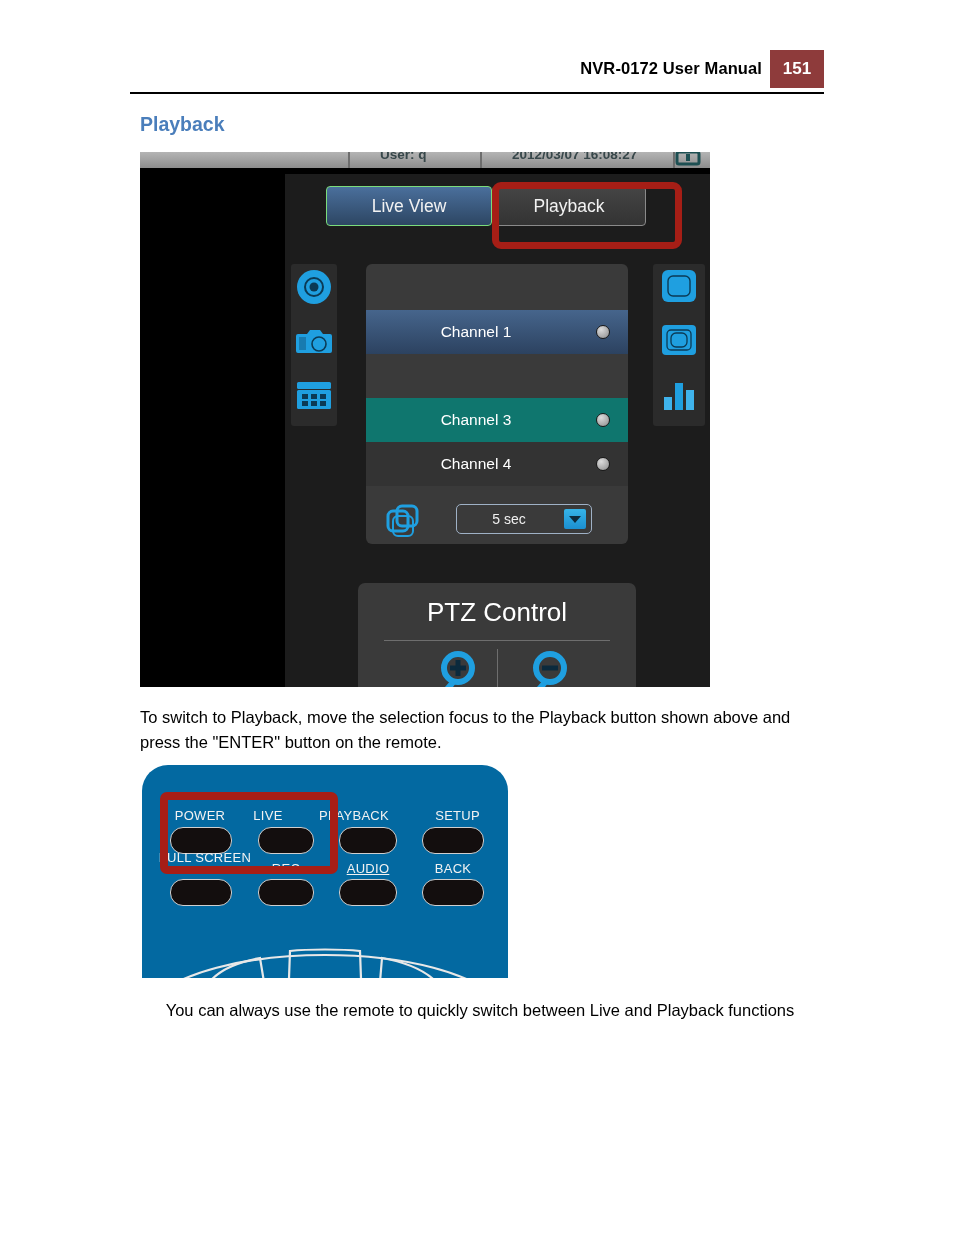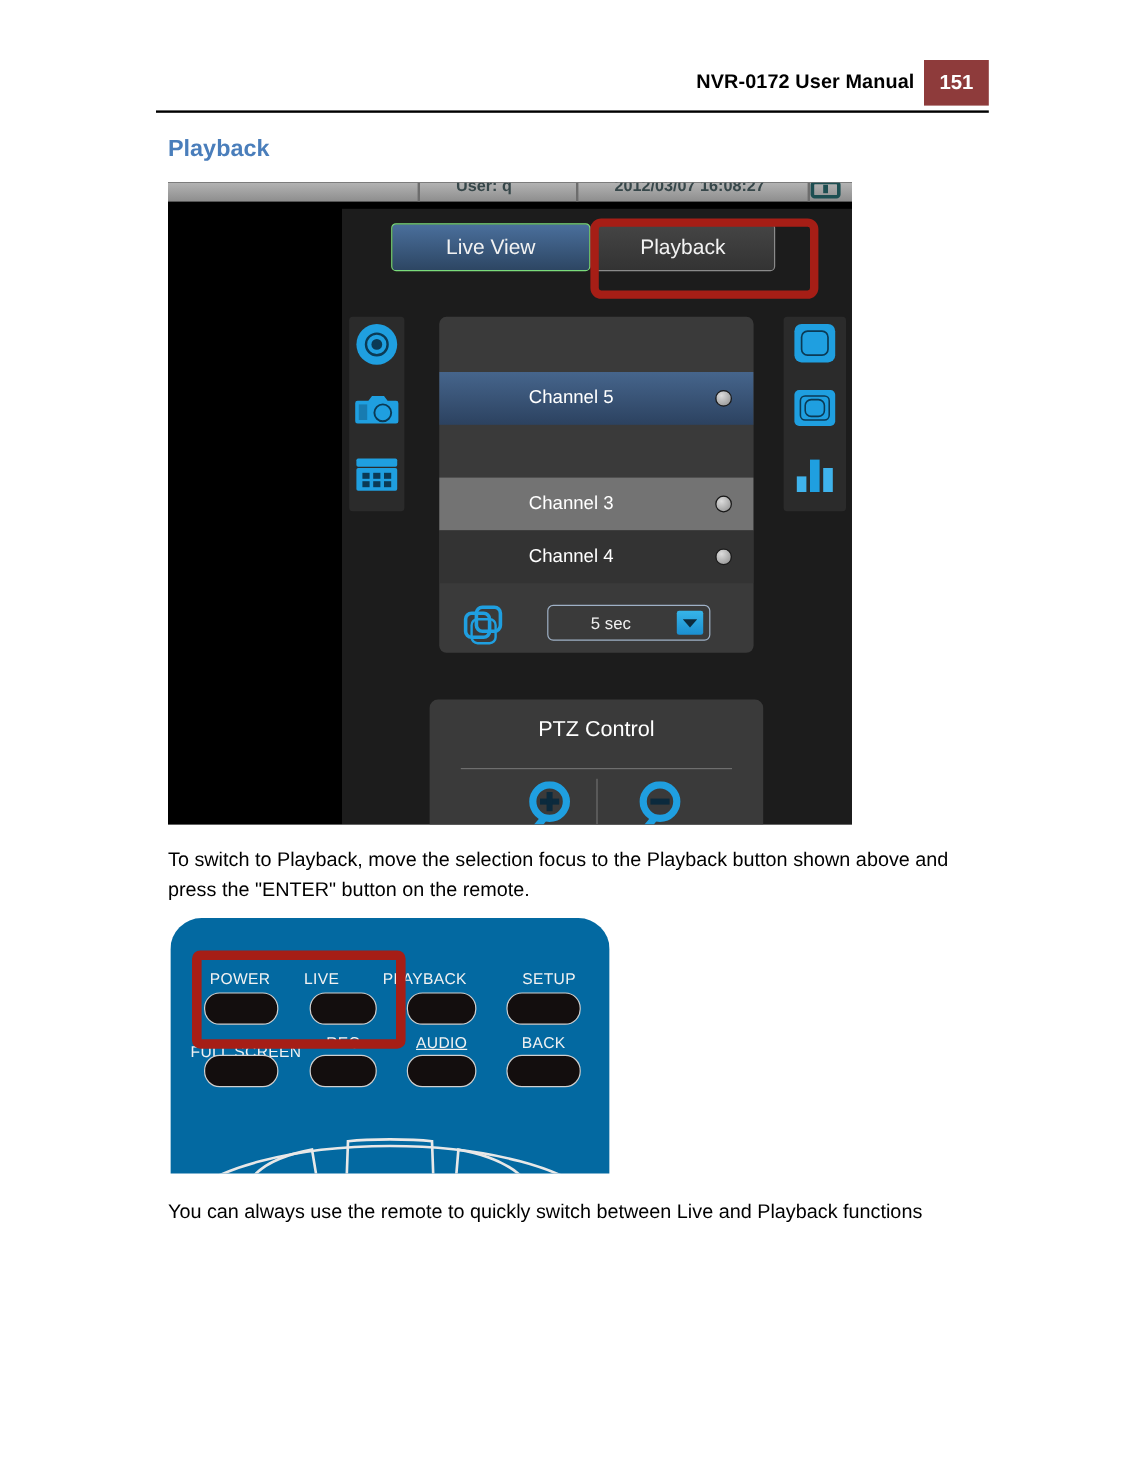--- a/index.html
+++ b/index.html
@@ -228,21 +228,21 @@
     position: absolute;
     left: 0;
     width: 262px;
     height: 44px;
     display: flex;
     align-items: center;
   }
   .channel-row.selected {
     background: linear-gradient(#46658c, #2c4260);
   }
-  .channel-row.alt0 { background: #737373; text-decoration: underline; }
+  .channel-row.alt0 { background: #0f766e; text-decoration: underline; }
   .channel-row.alt1 { background: #333333; }
   .channel-label {
     position: absolute;
     left: 0;
     width: 220px;
     text-align: center;
     font-size: 15.5px;
     color: #ffffff;
   }
   .channel-dot {
@@ -320,21 +320,21 @@
     height: 104px;
     background: #3a3a3a;
     border-radius: 7px 7px 0 0;
     overflow: hidden;
   }
   .ptz-title {
     position: absolute;
     left: 0; top: 14px;
     width: 278px;
     text-align: center;
-    font-size: 18px;
+    font-size: 26px;
     color: #ffffff;
   }
   .ptz-divider {
     position: absolute;
     left: 26px;
     top: 57px;
     width: 226px;
     height: 1px;
     background: #6e6e6e;
   }
@@ -356,21 +356,21 @@
   
   .para {
     position: absolute;
     left: 140px;
     width: 680px;
     font-size: 16.5px;
     line-height: 25px;
     color: #000000;
   }
   .para-1 { top: 705px; }
-  .para-2 { top: 998px; }
+  .para-2 { top: 998px; text-align: center; }
 
   
   .remote {
     position: absolute;
     left: 142px;
     top: 765px;
     width: 366px;
     height: 213px;
     overflow: hidden;
   }
@@ -501,21 +501,21 @@
         <rect x="4" y="21" width="8" height="13" fill="#3fb3ec"></rect>
         <rect x="15" y="7" width="8" height="27" fill="#1f9fe0"></rect>
         <rect x="26" y="14" width="8" height="20" fill="#3fb3ec"></rect>
       </svg>
     </div>
   </div>
 
   <div class="channel-panel" style="left:226px; top:112px;">
 
     <div class="channel-row selected" style="top:46px;">
-      <div class="channel-label">Channel 5</div>
+      <div class="channel-label">Channel 1</div>
       <div class="channel-dot dot-off"></div>
     </div>
     <div class="channel-row alt0" style="top:134px;">
       <div class="channel-label">Channel 3</div>
       <div class="channel-dot dot-off"></div>
     </div>
     <div class="channel-row alt1" style="top:178px;">
       <div class="channel-label">Channel 4</div>
       <div class="channel-dot dot-off"></div>
     </div>
@@ -567,21 +567,21 @@
     <div class="rlabel" style="left:18px;  top:43px; width:80px;">POWER</div>
     <div class="rlabel" style="left:92px;  top:43px; width:68px;">LIVE</div>
     <div class="rlabel" style="left:168px; top:43px; width:88px;">PLAYBACK</div>
     <div class="rlabel" style="left:268px; top:43px; width:70px;text-align:right;">SETUP</div>
 
     <div class="rbtn" style="left:28px;  top:62px; width:62px; height:27px;"></div>
     <div class="rbtn" style="left:116px; top:62px; width:56px; height:27px;"></div>
     <div class="rbtn" style="left:197px; top:62px; width:58px; height:27px;"></div>
     <div class="rbtn" style="left:280px; top:62px; width:62px; height:27px;"></div>
 
-    <div class="rlabel" style="left:4px;   top:104px; width:118px;">FULL SCREEN</div>
+    <div class="rlabel" style="left:4px;   top:85px; width:118px;">FULL SCREEN</div>
     <div class="rlabel" style="left:116px; top:96px; width:56px;">REC</div>
     <div class="rlabel" style="left:192px; top:96px; width:68px;text-decoration:underline;">AUDIO</div>
     <div class="rlabel" style="left:280px; top:96px; width:62px;">BACK</div>
 
     <div class="rbtn" style="left:28px;  top:114px; width:62px; height:27px;"></div>
     <div class="rbtn" style="left:116px; top:114px; width:56px; height:27px;"></div>
     <div class="rbtn" style="left:197px; top:114px; width:58px; height:27px;"></div>
     <div class="rbtn" style="left:280px; top:114px; width:62px; height:27px;"></div>
 
     <div class="nav-arc">

